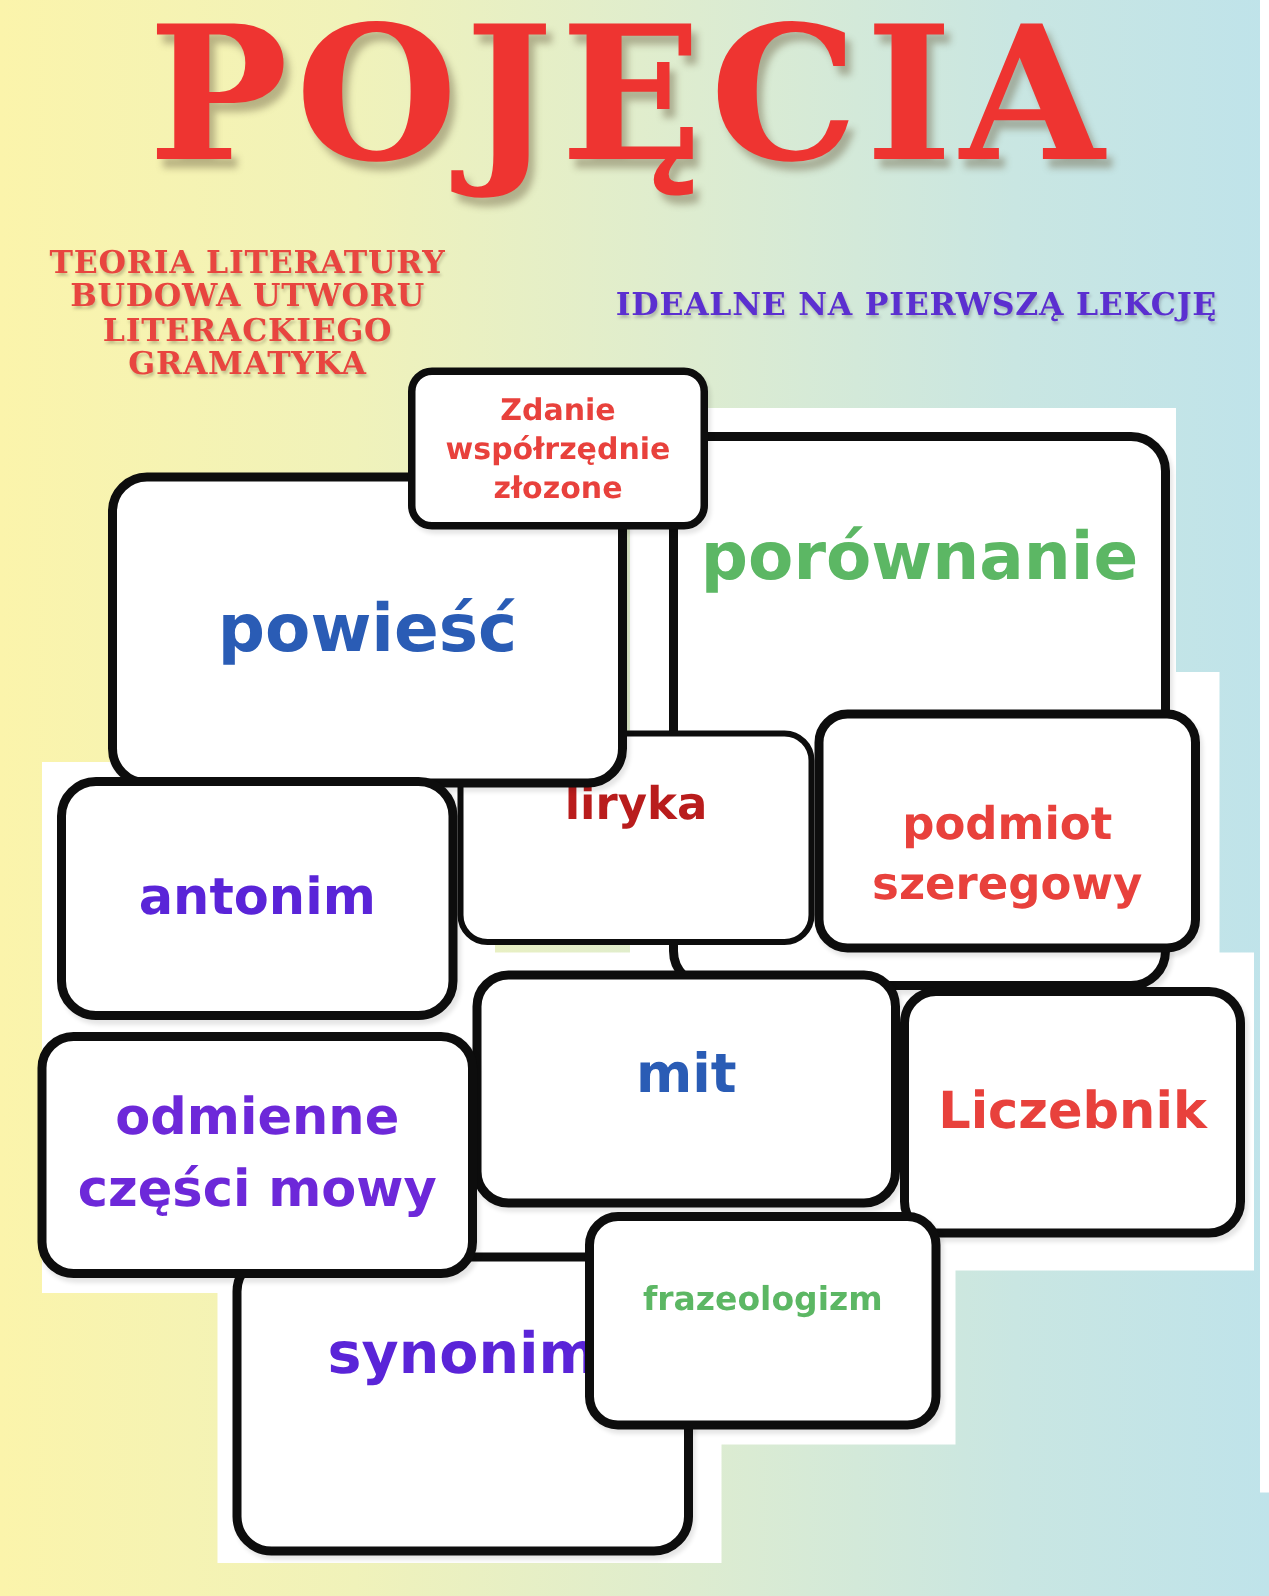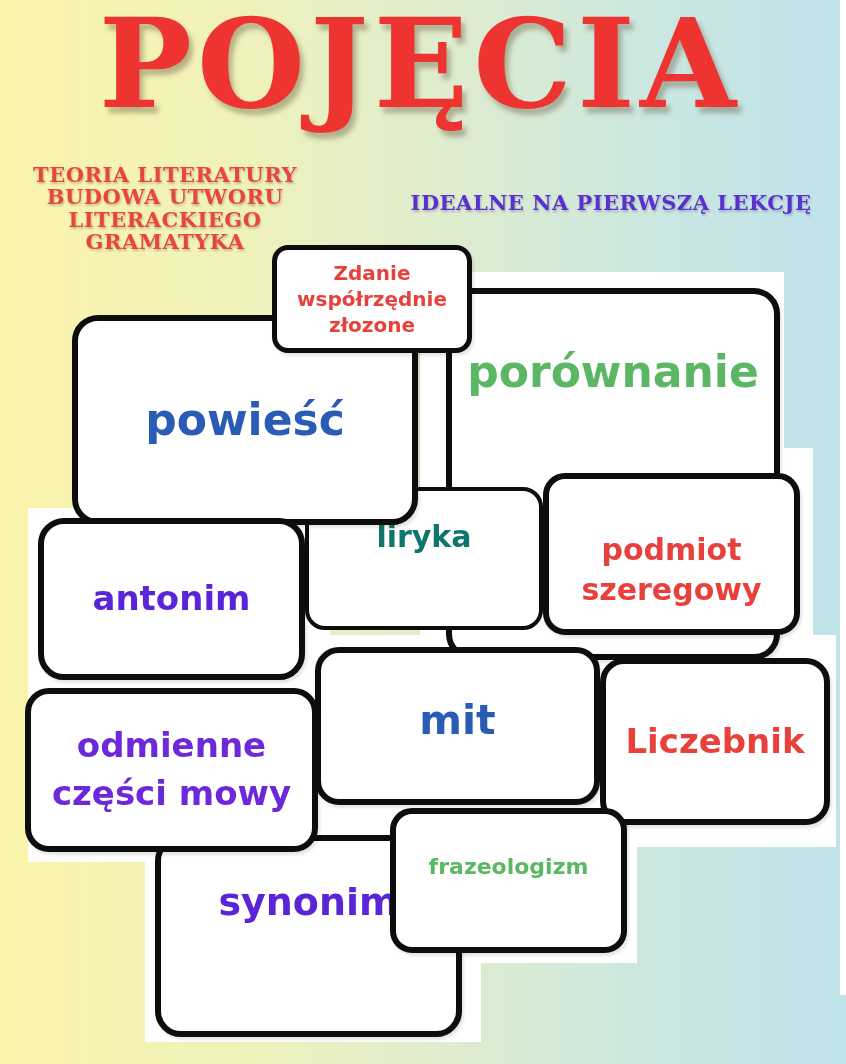--- a/index.html
+++ b/index.html
@@ -97,21 +97,21 @@
 
   #card-podmiot      { left: 543px; top: 473px; width: 257px; height: 162px; z-index: 2;
                        border-radius: 22px; }
   #card-podmiot .card-label { font-size: 30px; }
 
   #card-antonim      { left: 38px;  top: 518px; width: 267px; height: 162px; z-index: 4; }
   #card-antonim .card-label { font-size: 34px; }
 
   #card-mit          { left: 315px; top: 647px; width: 285px; height: 158px; z-index: 1;
                        border-radius: 24px; align-items: flex-start; padding-top: 40px; }
-  #card-mit .card-label { font-size: 41px; text-align: center; }
+  #card-mit .card-label { font-size: 36px; text-align: center; }
 
   #card-liczebnik    { left: 600px; top: 658px; width: 230px; height: 167px; z-index: 1;
                        border-radius: 24px; }
   #card-liczebnik .card-label { font-size: 34px; }
 
   #card-odmienne     { left: 25px;  top: 688px; width: 293px; height: 164px; z-index: 2;
                        border-radius: 24px; }
   #card-odmienne .card-label { font-size: 34px; line-height: 1.4; }
 
   #card-frazeologizm { left: 390px; top: 808px; width: 237px; height: 145px; z-index: 2;
@@ -154,21 +154,21 @@
     <span class="card-label" style="color: rgb(92, 183, 100);">porównanie</span>
   </div>
 
   <div class="card" id="card-zdanie">
     <span class="card-label" style="color: rgb(232, 65, 60);">Zdanie
 współrzędnie
 złozone</span>
   </div>
 
   <div class="card" id="card-liryka">
-    <span class="card-label" style="color: #0f766e;">liryka</span>
+    <span class="card-label" style="color: #b91c1c;">liryka</span>
   </div>
 
   <div class="card" id="card-podmiot">
     <span class="card-label" style="color: rgb(232, 65, 60); margin-top: 32px;">podmiot
 szeregowy</span>
   </div>
 
   <div class="card" id="card-antonim">
     <span class="card-label" style="color: rgb(90, 36, 216);">antonim</span>
   </div>

